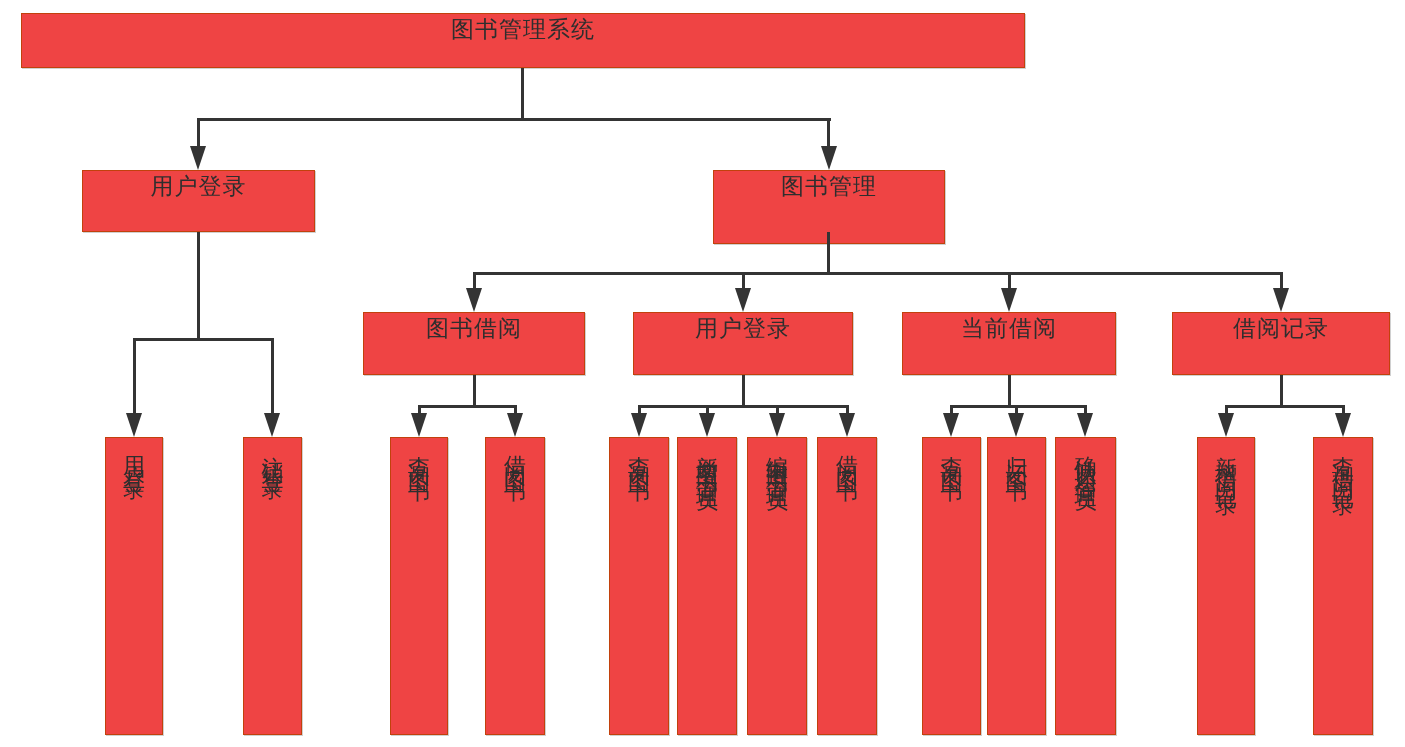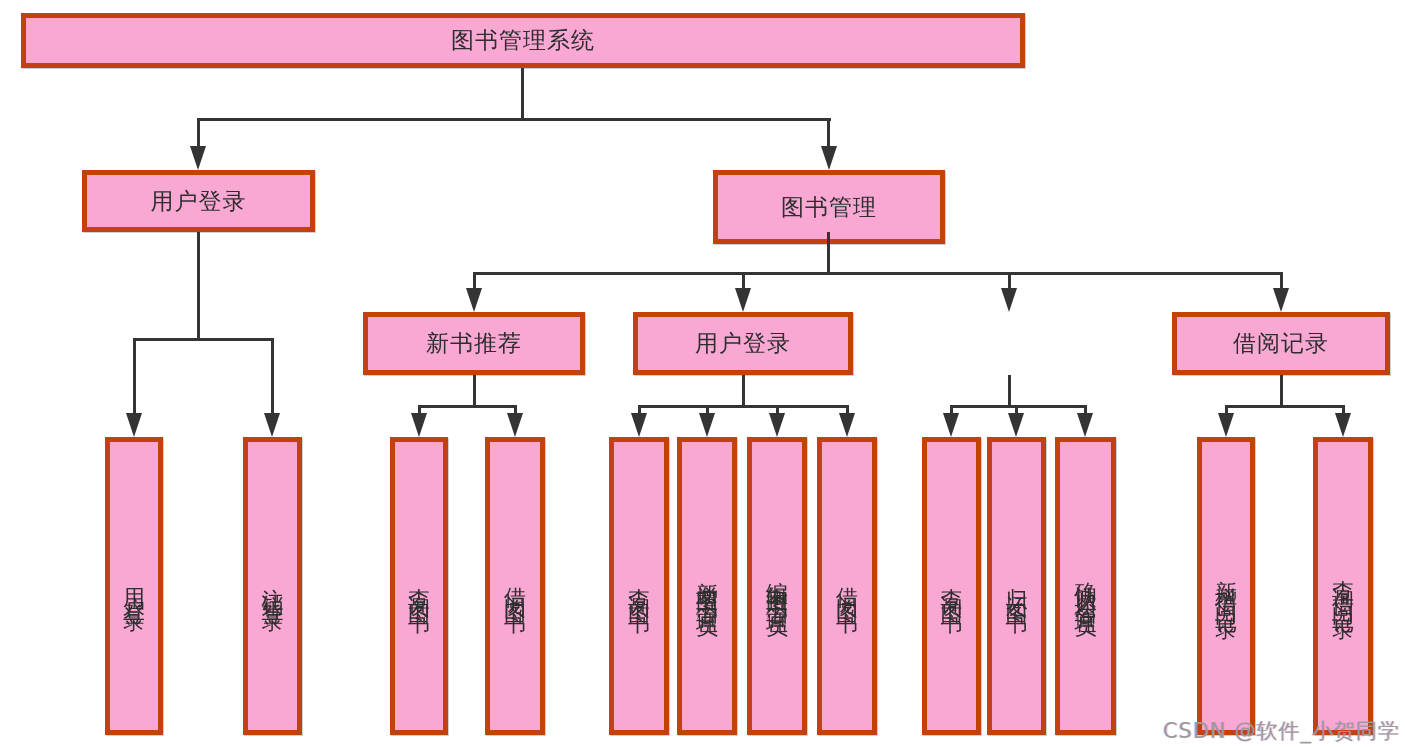--- a/index.html
+++ b/index.html
@@ -7,24 +7,24 @@
     position: relative;
     width: 1405px;
     height: 747px;
     background: #ffffff;
     font-family: "DejaVu Sans", sans-serif;
     overflow: hidden;
   }
   .box {
     position: absolute;
     box-sizing: border-box;
-    border: 5px solid #c2410c;
-    background: #f9a8d4;
+    border: 1px solid #c2410c;
+    background: #ef4444;
     display: flex;
-    align-items: center;
+    align-items: flex-start;
     justify-content: center;
     color: #2e2e2e;
     box-shadow: 1px 1px 0 rgba(120,120,120,0.35);
   }
   .hbox { font-size: 23px; letter-spacing: 1px; }
   .vbox { font-size: 22px; }
   .vbox .vtext {
     writing-mode: vertical-rl;
     text-orientation: mixed;
     letter-spacing: 8px;
@@ -85,24 +85,27 @@
   <div class="vline" style="left:473px; top:272px; height:18px"></div>
   <div class="arr" style="left:466px; top:288px"></div>
   <div class="vline" style="left:742px; top:272px; height:18px"></div>
   <div class="arr" style="left:735px; top:288px"></div>
   <div class="vline" style="left:1008px; top:272px; height:18px"></div>
   <div class="arr" style="left:1001px; top:288px"></div>
   <div class="vline" style="left:1280px; top:272px; height:18px"></div>
   <div class="arr" style="left:1273px; top:288px"></div>
 
   <div class="box hbox" style="left:363px; top:312px; width:222px; height:63px">
-    <span>新书推荐</span>
+    <span>图书借阅</span>
   </div>
   <div class="box hbox" style="left:633px; top:312px; width:220px; height:63px">
     <span>用户登录</span>
+  </div>
+  <div class="box hbox" style="left:902px; top:312px; width:214px; height:63px">
+    <span>当前借阅</span>
   </div>
   <div class="box hbox" style="left:1172px; top:312px; width:218px; height:63px">
     <span>借阅记录</span>
   </div>
 
   <div class="vline" style="left:473px; top:375px; height:32px"></div>
   <div class="hline" style="left:418px; top:405px; width:99px"></div>
   <div class="vline" style="left:418px; top:405px; height:10px"></div>
   <div class="arr" style="left:411px; top:413px"></div>
   <div class="vline" style="left:514px; top:405px; height:10px"></div>
@@ -172,15 +175,14 @@
     <span class="vtext" style="letter-spacing:5px">确认归还（管理员）</span>
   </div>
 
   <div class="box vbox" style="left:1197px; top:437px; width:58px; height:298px">
     <span class="vtext">新增借阅记录</span>
   </div>
   <div class="box vbox" style="left:1313px; top:437px; width:60px; height:298px">
     <span class="vtext">查询借阅记录</span>
   </div>
 
-  <div class="watermark">CSDN @软件_小贺同学</div>
 
 </div>
 
 </body></html>

